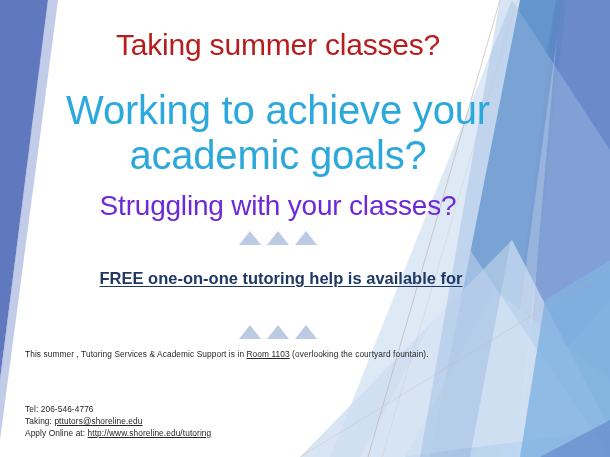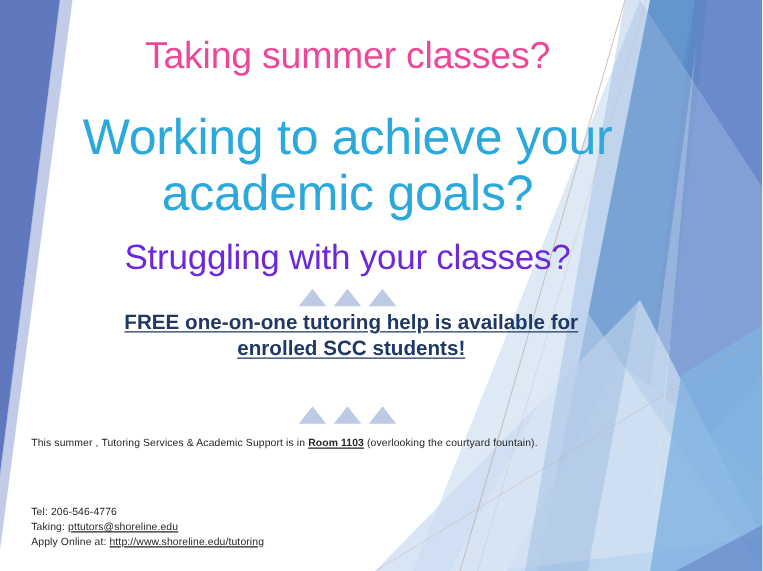--- a/index.html
+++ b/index.html
@@ -42,21 +42,21 @@
     width: 452px;
     text-align: center;
     font-weight: 400;
     line-height: 1.12;
     letter-spacing: -0.2px;
   }
 
   .h-taking {
     top: 28px;
     font-size: 30px;
-    color: #ec4899;
+    color: #b91c1c;
   }
 
   .h-working {
     top: 88px;
     font-size: 40px;
     color: #2BA8DC;
   }
 
   .h-struggling {
     top: 190px;
@@ -78,21 +78,21 @@
   .tri {
     width: 0;
     height: 0;
     border-left: 11px solid transparent;
     border-right: 11px solid transparent;
     border-bottom: 14px solid #BCCBE3;
   }
 
   .free-block {
     position: absolute;
-    top: 248px;
+    top: 268px;
     left: 36px;
     width: 490px;
     text-align: center;
     font-size: 16.5px;
     font-weight: bold;
     color: #1F3864;
     line-height: 1.28;
   }
   .free-block .u {
     text-decoration: underline;
@@ -105,21 +105,21 @@
     font-size: 8.3px;
     color: #262626;
     line-height: 1.42;
     letter-spacing: 0.1px;
   }
   .fine-intro { top: 349px; width: 460px; }
   .fine-hours { top: 372px; width: 300px; }
   .fine-contact { top: 404px; width: 300px; }
 
   .bold-u {
-    font-weight: bold;
+    font-weight: normal;
     text-decoration: underline;
     text-underline-offset: 1px;
   }
   .link {
     text-decoration: underline;
     text-underline-offset: 1px;
     color: #262626;
     margin-top: 14px;
   }
 </style>
@@ -172,21 +172,20 @@
     <div class="headline h-struggling">Struggling with your classes?</div>
 
     <div class="tri-row tri-row-1">
       <span class="tri"></span>
       <span class="tri"></span>
       <span class="tri"></span>
     </div>
 
     <div class="free-block">
       <span class="u">FREE one-on-one tutoring help is available for</span><br>
-      <span class="u">enrolled SCC students!</span>
     </div>
 
     <div class="tri-row tri-row-2">
       <span class="tri"></span>
       <span class="tri"></span>
       <span class="tri"></span>
     </div>
 
     <div class="fine fine-intro">
       <span>This summer , Tutoring Services &amp; Academic Support is in </span><span class="bold-u">Room 1103</span><span> (overlooking the courtyard fountain).</span>

